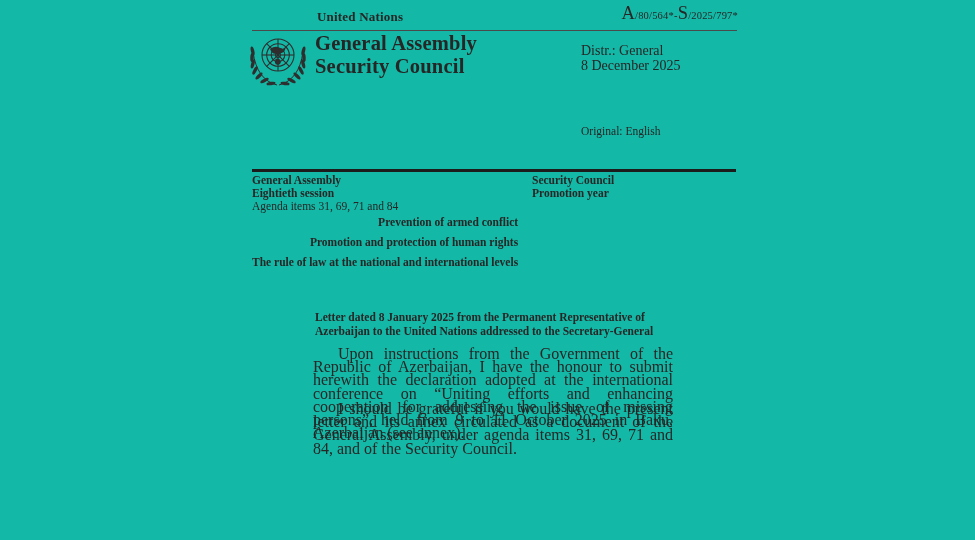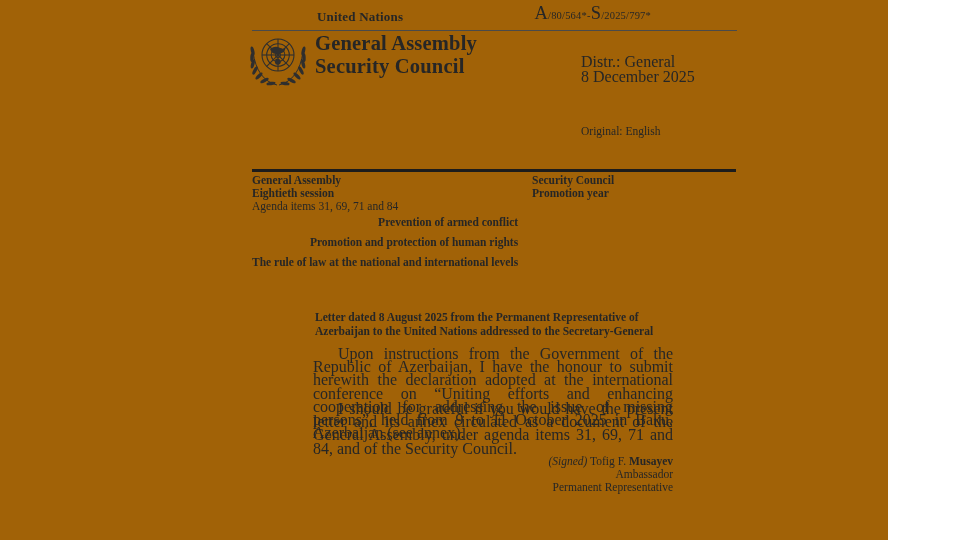--- a/index.html
+++ b/index.html
@@ -1,21 +1,21 @@
 <!DOCTYPE html>
 <html><head>
 <meta charset="utf-8">
 <style>
   * { box-sizing: border-box; }
   html, body { margin: 0; padding: 0; background: #ffffff; }
   .page {
     position: relative;
-    width: 888px;
+    width: 975px;
     height: 540px;
-    background: #a16207;
+    background: #14b8a6;
     font-family: "Liberation Serif", "DejaVu Serif", serif;
     color: #262626;
     overflow: hidden;
   }
   .abs { position: absolute; }
 
   .org-name {
     left: 317px; top: 9px;
     font-size: 13px; font-weight: 700; letter-spacing: 0.2px;
   }
@@ -36,21 +36,21 @@
   }
 
   .emblem { left: 245px; top: 33px; }
 
   .masthead {
     left: 315px; top: 32px;
     font-size: 20.5px; font-weight: 700; line-height: 22.5px;
     letter-spacing: 0.2px; white-space: nowrap;
   }
 
-  .distr-block { left: 581px; top: 43px; font-size: 16px; line-height: 15px; margin-top: 11px; }
+  .distr-block { left: 581px; top: 43px; font-size: 14px; line-height: 15px; }
   .original-line { left: 581px; top: 85px; font-size: 11.5px; margin-top: 40px; }
 
   .session-col { top: 174px; font-size: 11.5px; line-height: 13.2px; white-space: nowrap; }
   .session-col.left  { left: 252px; }
   .session-col.right { left: 532px; }
   .session-col .b { font-weight: 700; }
 
   .agenda { left: 252px; top: 216px; font-size: 11.5px; text-align: right; }
   .agenda-item {
     font-weight: 700; line-height: 13px;
@@ -144,25 +144,20 @@
     <div class="b">Security Council</div>
     <div class="b">Promotion year</div>
   </div>
 
   <div class="abs agenda">
     <div class="agenda-item">Prevention of armed conflict</div>
     <div class="agenda-item">Promotion and protection of human rights</div>
     <div class="agenda-item">The rule of law at the national and international levels</div>
   </div>
 
-  <div class="abs letter-title">Letter dated 8 August 2025 from the Permanent Representative of
+  <div class="abs letter-title">Letter dated 8 January 2025 from the Permanent Representative of
 Azerbaijan to the United Nations addressed to the Secretary-General</div>
 
   <div class="abs body-para para-1">Upon instructions from the Government of the Republic of Azerbaijan, I have the honour to submit herewith the declaration adopted at the international conference on “Uniting efforts and enhancing cooperation for addressing the issue of missing persons”, held from 9 to 11 October 2025 in Baku, Azerbaijan (see annex).</div>
   <div class="abs body-para para-2">I should be grateful if you would have the present letter and its annex circulated as a document of the General Assembly, under agenda items 31, 69, 71 and 84, and of the Security Council.</div>
 
-  <div class="abs signature">
-    <div><span class="it">(Signed)</span><span> Tofig F. </span><span class="b">Musayev</span></div>
-    <div>Ambassador</div>
-    <div>Permanent Representative</div>
-  </div>
 
 </div>
 
 </body></html>

